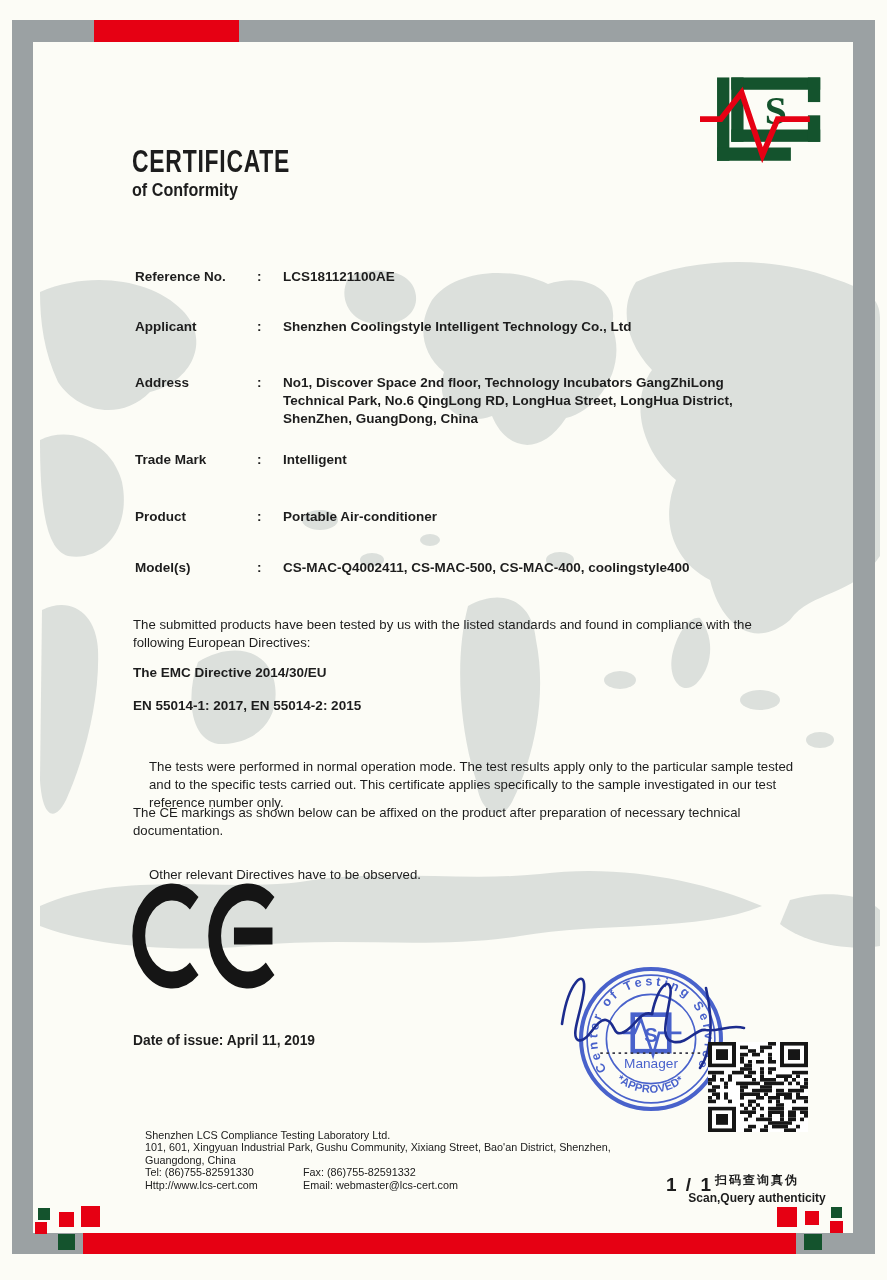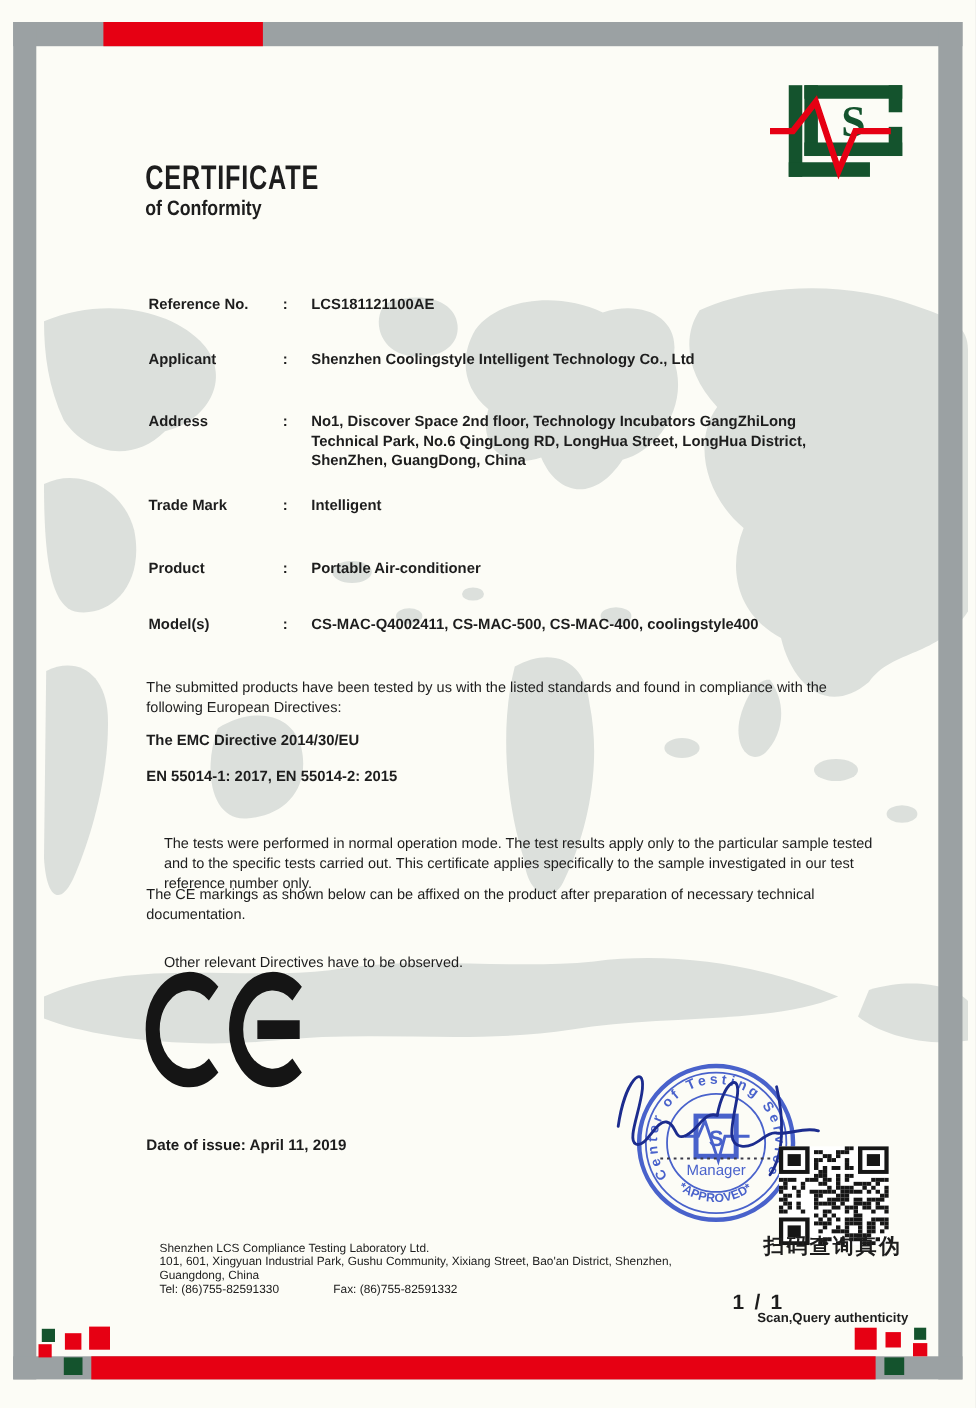--- a/index.html
+++ b/index.html
@@ -45,21 +45,21 @@
   .frow .val{position:absolute;left:283px;width:492px;}
   
   .para{position:absolute;left:133px;width:652px;font-size:13.2px;line-height:17.8px;}
   .para.b{font-weight:bold;font-size:13.5px;}
   
   .footer{position:absolute;left:145px;top:1129px;width:560px;font-size:10.8px;line-height:12.4px;color:#202020;}
   .footer .rowline{position:relative;display:block;height:12.4px;}
   .footer .c2{position:absolute;left:158px;top:0;}
   .pagenum{position:absolute;left:666px;top:1174px;font-size:19px;font-weight:bold;letter-spacing:2px;}
   .qr-cap{position:absolute;left:682px;width:150px;text-align:center;font-weight:bold;}
-  .qr-cap.cn{top:1120px;font-size:19px;letter-spacing:2px;}
+  .qr-cap.cn{top:1172px;font-size:12px;letter-spacing:2px;}
   .qr-cap.en{top:1191px;font-size:12px;}
   .dateline{position:absolute;left:133px;top:1033px;font-size:13.8px;font-weight:bold;text-align:right;}
 </style>
 </head>
 <body>
 
 <div class="page">
 
   <svg class="abs" style="left:0;top:0;width:887px;height:1280px" viewBox="0 0 887 1280">
     <g fill="var(--map-gray,#dce0dc)" stroke="none">
@@ -436,16 +436,20 @@
   <div class="qr-cap en">Scan,Query authenticity</div>
 
   <div class="footer">
     <span class="rowline">Shenzhen LCS Compliance Testing Laboratory Ltd.</span>
     <span class="rowline">101, 601, Xingyuan Industrial Park, Gushu Community, Xixiang Street, Bao'an District, Shenzhen,</span>
     <span class="rowline">Guangdong, China</span>
     <span class="rowline">
       <span>Tel: (86)755-82591330</span>
       <span class="c2">Fax: (86)755-82591332</span>
     </span>
+    <span class="rowline">
+      <span>Http://www.lcs-cert.com</span>
+      <span class="c2">Email: webmaster@lcs-cert.com</span>
+    </span>
   </div>
   <div class="pagenum">1 / 1</div>
 
 </div>
 
 </body></html>

